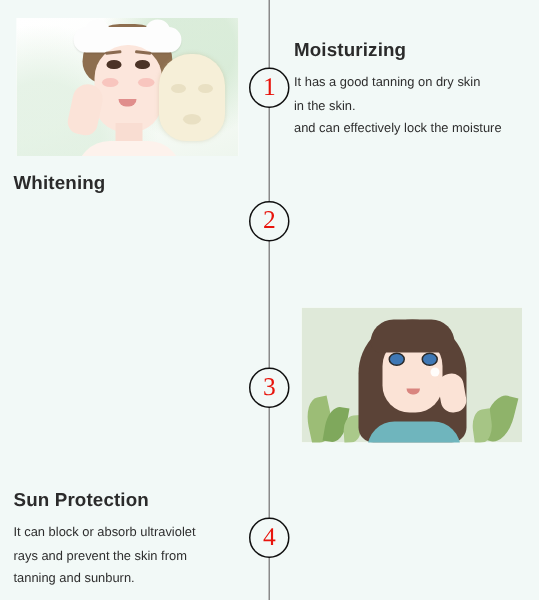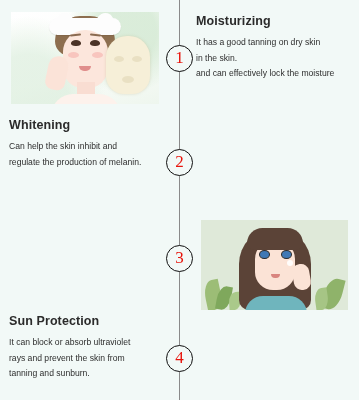--- a/index.html
+++ b/index.html
@@ -21,21 +21,21 @@
     width: 1px; height: 400px;
     background: #8a8a8a;
     z-index: 1;
   }
   .row {
     position: absolute;
     left: 0; width: 359px;
     height: 100px;
   }
   .row-1 { top: 0; }
-  .row-2 { top: 104px; }
+  .row-2 { top: 89px; }
   .row-3 { top: 200px; }
   .row-4 { top: 300px; }
 
   
   .badge {
     position: absolute;
     left: 166px;
     top: 45px;
     width: 27px; height: 27px;
     border: 1.6px solid #101010;
@@ -52,20 +52,21 @@
   
   .textblock { position: absolute; top: 14px; width: 155px; z-index: 2; }
   .textblock.right { left: 196px; }
   .textblock.left  { left: 9px; }
   .tb-title {
     font-size: 12.5px;
     color: #2b2b2b;
     font-weight: 600;
     letter-spacing: .1px;
     margin-bottom: 7px;
+    margin-top: 12px;
   }
   .tb-body {
     font-size: 8.6px;
     color: #2e2e2e;
     line-height: 15.5px;
   }
 
   
   .imgframe {
     position: absolute;
@@ -188,24 +189,20 @@
         <div>in the skin.</div>
         <div>and can effectively lock the moisture</div>
       </div>
     </div>
   </div>
 
   <div class="row row-2">
 
     <div class="textblock left">
       <div class="tb-title">Whitening</div>
-      <div class="tb-body">
-        <div>Can help the skin inhibit and</div>
-        <div>regulate the production of melanin.</div>
-      </div>
     </div>
 
     <div class="badge">2</div>
 
     <div class="imgframe if-2">
       <div class="ill2">
         <div class="l2-leaf a"></div>
         <div class="l2-leaf b"></div>
         <div class="l2-leaf c"></div>
         <div class="l2-leaf d"></div>

